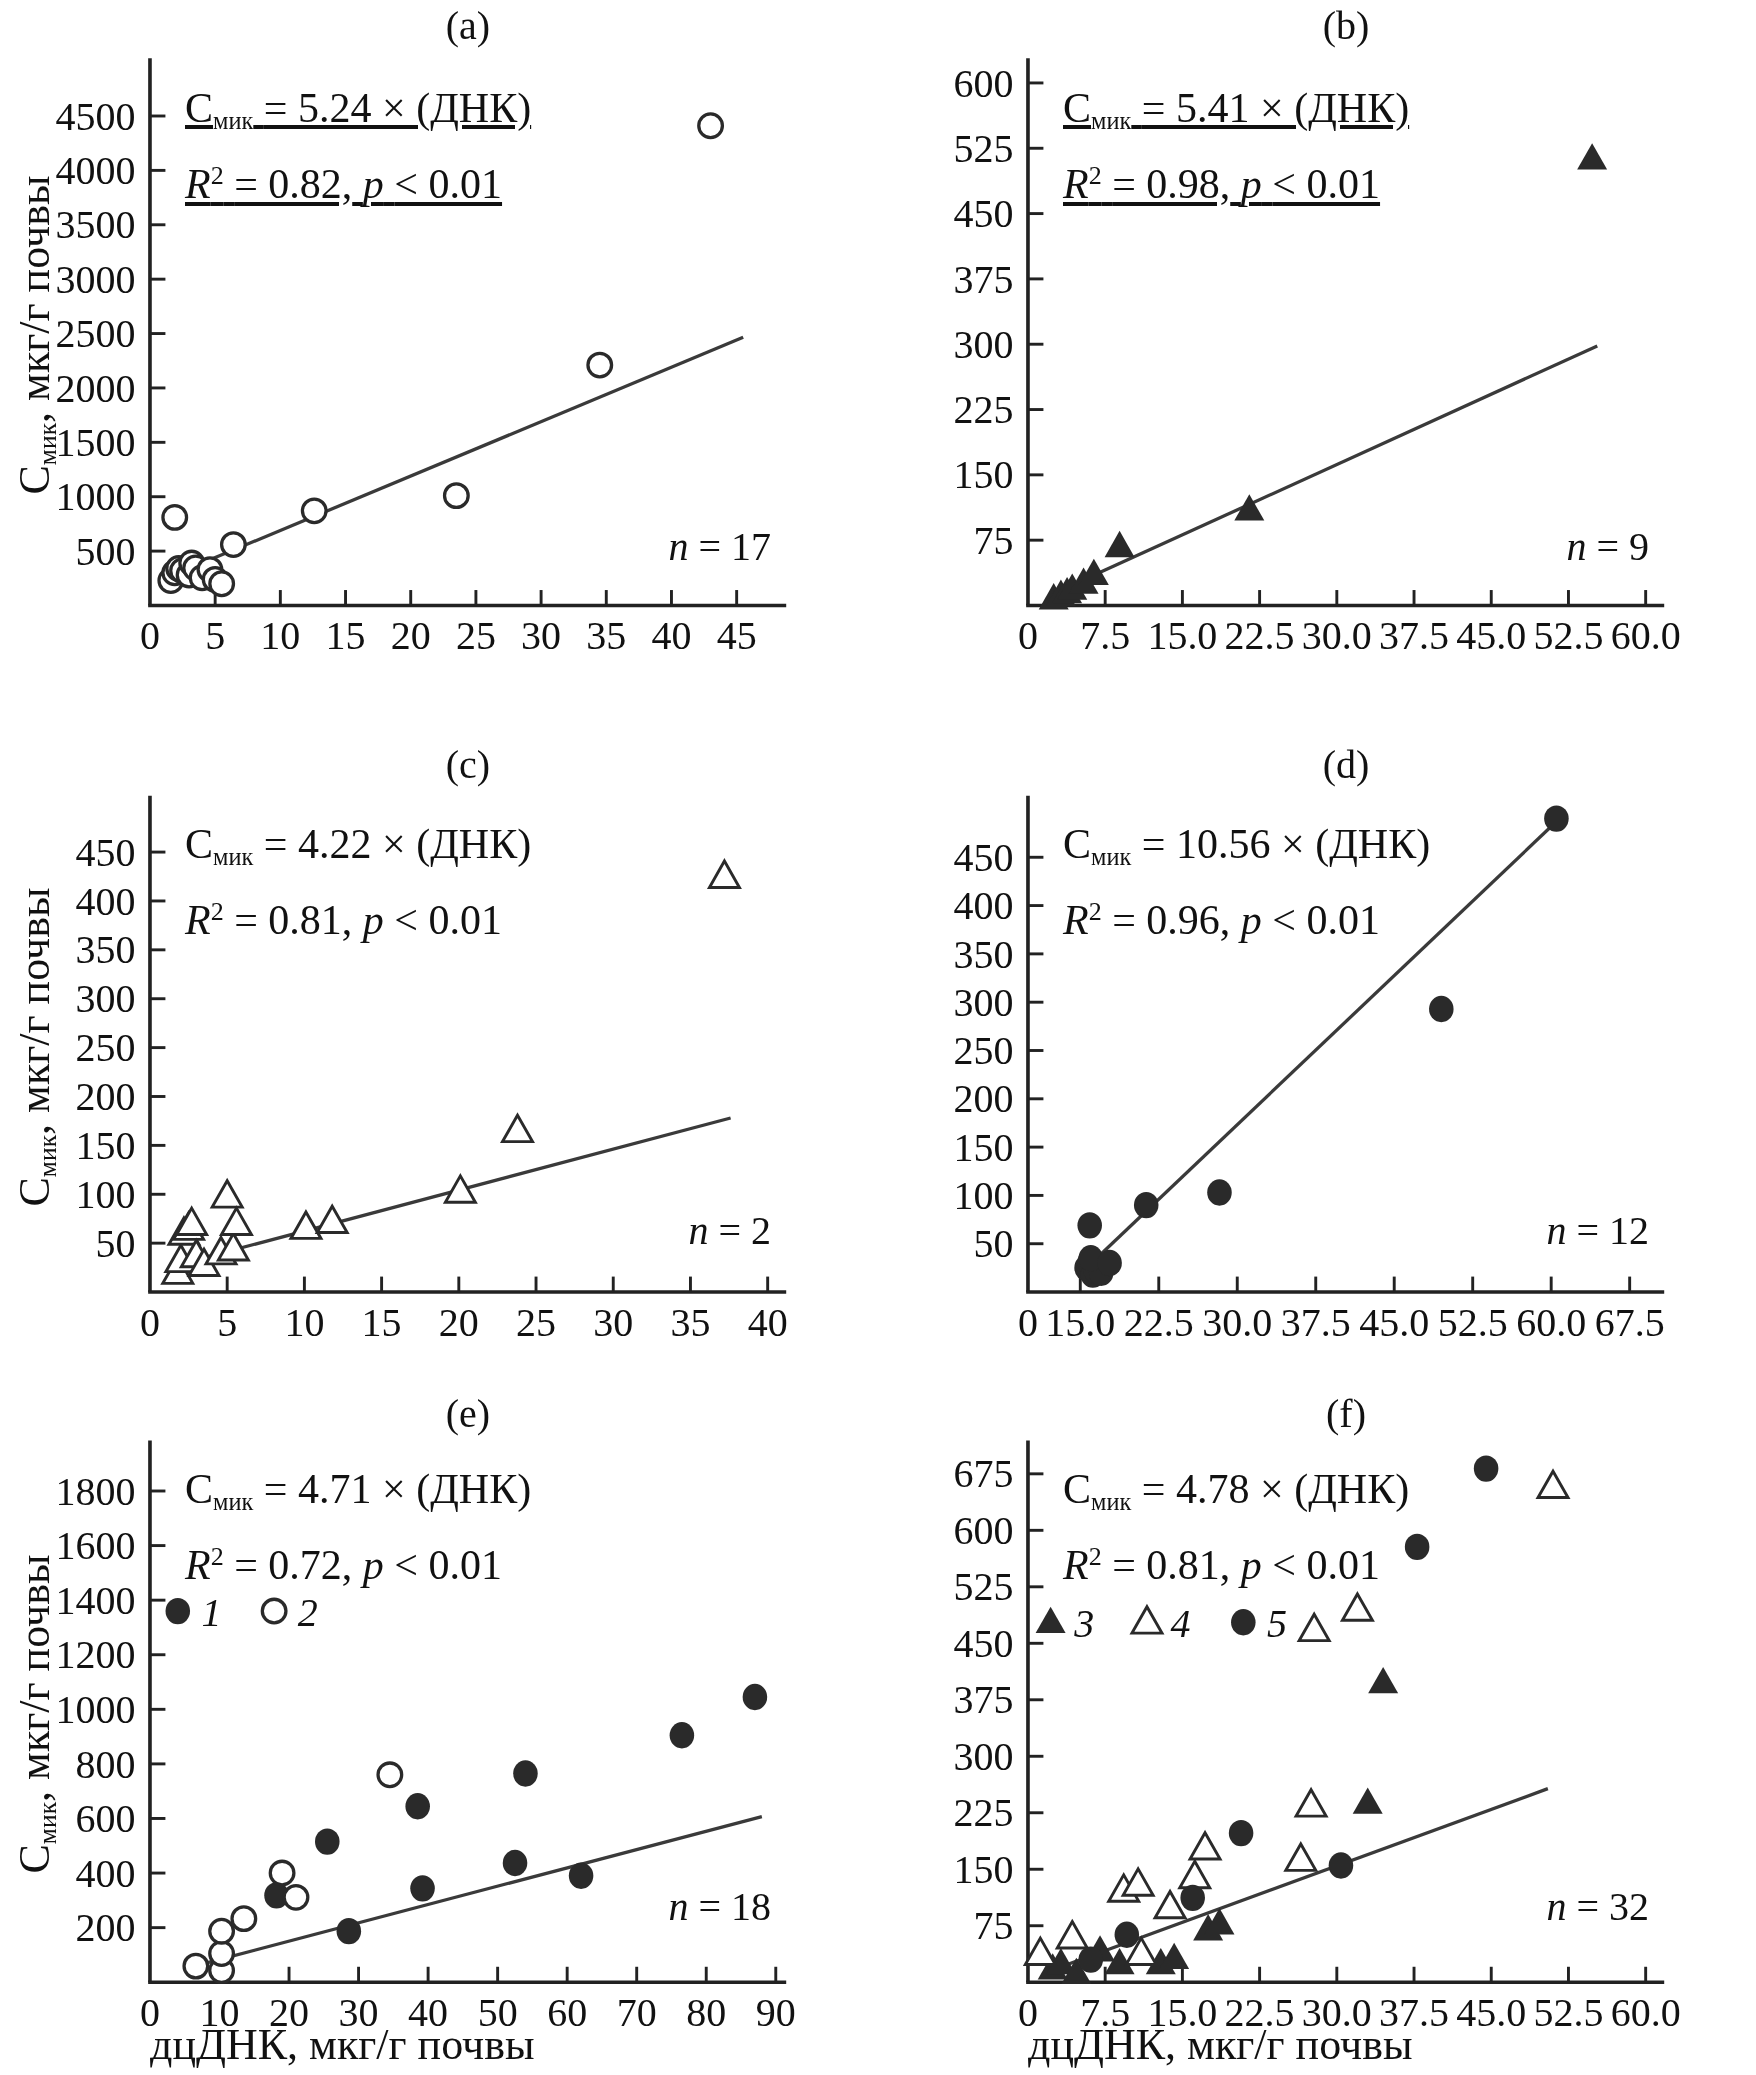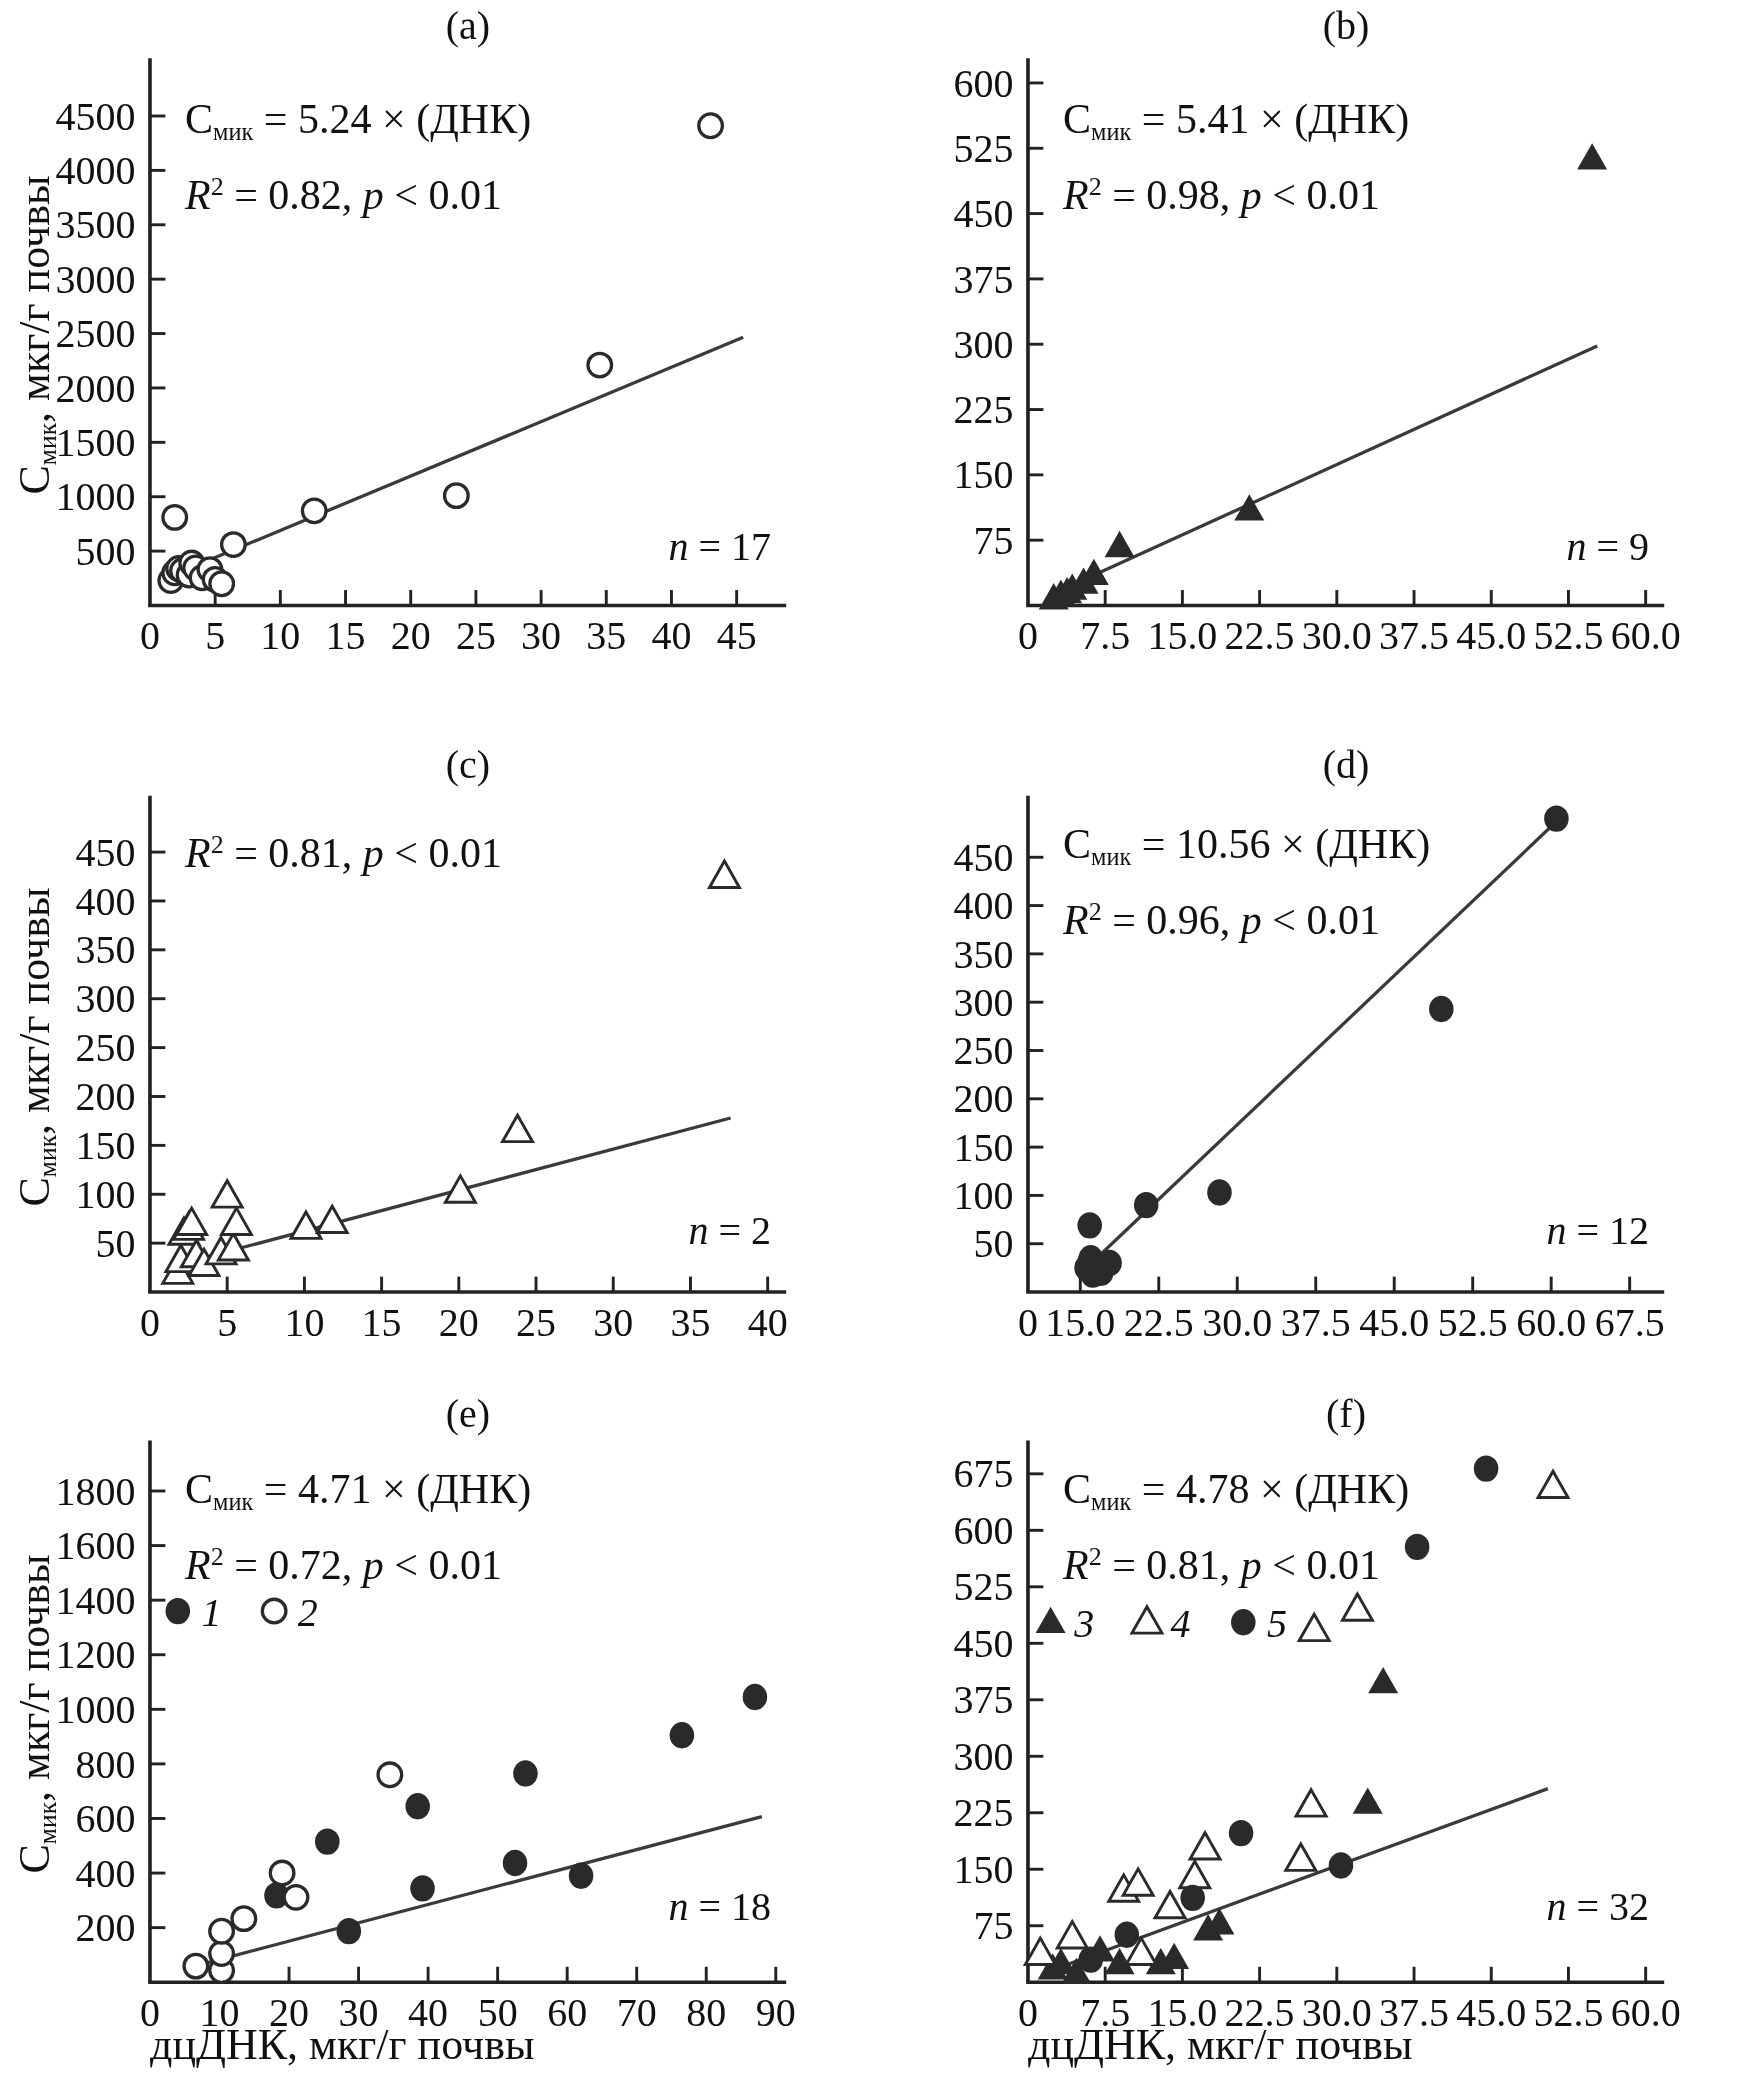--- a/index.html
+++ b/index.html
@@ -5,21 +5,21 @@
   html,body{margin:0;padding:0;background:#fff;}
   body{width:1756px;height:2076px;position:relative;font-family:"Liberation Serif",serif;color:#111;}
   .panel{position:absolute;width:878px;height:692px;}
   #panel-a{left:0;top:0;} #panel-b{left:878px;top:0;}
   #panel-c{left:0;top:692px;} #panel-d{left:878px;top:692px;}
   #panel-e{left:0;top:1384px;} #panel-f{left:878px;top:1384px;}
   .chart-svg{position:absolute;left:0;top:0;width:878px;height:692px;}
   .title{position:absolute;left:150px;width:636px;text-align:center;font-size:40px;}
   .row0 .title{top:1.8px;} .row1 .title{top:49px;} .row2 .title{top:5.5px;}
   .eq{position:absolute;left:185px;font-size:42px;line-height:55px;white-space:nowrap;}
-  .row0 .eq{top:92px;} .row1 .eq{top:125px;} .row2 .eq{top:78px;}
+  .row0 .eq{top:81px;text-decoration:underline;} .row1 .eq{top:125px;} .row2 .eq{top:78px;}
   sub{font-size:0.58em;vertical-align:-0.3em;letter-spacing:0;}
   sup{font-size:0.62em;vertical-align:0.55em;}
   .nlab{position:absolute;right:107px;font-size:40px;white-space:nowrap;}
   .row0 .nlab{top:523px;text-align:center;} .row1 .nlab{top:515px;} .row2 .nlab{top:499px;}
   .nlab i, .eq i{font-family:"Liberation Serif",serif;}
   .ylabel{position:absolute;left:36px;white-space:nowrap;font-size:44px;
           transform:translate(-50%,-50%) rotate(-90deg);}
   .row0 .ylabel{top:335px;} .row1 .ylabel{top:355px;} .row2 .ylabel{top:330px;}
   .xlabel{position:absolute;left:150px;width:636px;top:635px;text-align:left;font-size:44px;}
 </style>
@@ -228,20 +228,21 @@
         <path d="M 336.6019417475728 572.0039840637451 L 353.1019417475728 601.0039840637451 L 320.1019417475728 601.0039840637451 Z" fill="#fff" stroke="#2a2a2a" stroke-width="3.2"></path>
         <path d="M 365.4854368932039 565.5498007968127 L 381.9854368932039 594.5498007968127 L 348.9854368932039 594.5498007968127 Z" fill="#fff" stroke="#2a2a2a" stroke-width="3.2"></path>
         <path d="M 506.50485436893206 532.203187250996 L 523.004854368932 561.203187250996 L 490.00485436893206 561.203187250996 Z" fill="#fff" stroke="#2a2a2a" stroke-width="3.2"></path>
         <path d="M 569.3689320388349 465.50996015936255 L 585.8689320388349 494.50996015936255 L 552.8689320388349 494.50996015936255 Z" fill="#fff" stroke="#2a2a2a" stroke-width="3.2"></path>
         <path d="M 797.0388349514564 185.82868525896413 L 813.5388349514564 214.82868525896413 L 780.5388349514564 214.82868525896413 Z" fill="#fff" stroke="#2a2a2a" stroke-width="3.2"></path>
       </g>
     </svg>
   <div class="title">(c)</div>
   <div class="ylabel"><span>C</span><sub>мик</sub><span>, мкг/г почвы</span></div>
   <div class="eq">
+    <div><span>C</span><sub>мик</sub> <span>= 4.22 × (ДНК)</span></div>
     <div><i>R</i><sup>2</sup> <span>= 0.81,</span> <i>p</i> <span>&lt; 0.01</span></div>
   </div>
   <div class="nlab"><i>n</i> <span>= 2</span></div>
 </div>
 
 <div class="panel row1" id="panel-d">
   <svg class="chart-svg" viewBox="0 0 966 761">
       <g stroke="#222" stroke-width="4">
         <line x1="165" y1="114" x2="165" y2="660"></line>
         <line x1="163" y1="660" x2="865" y2="660"></line>

